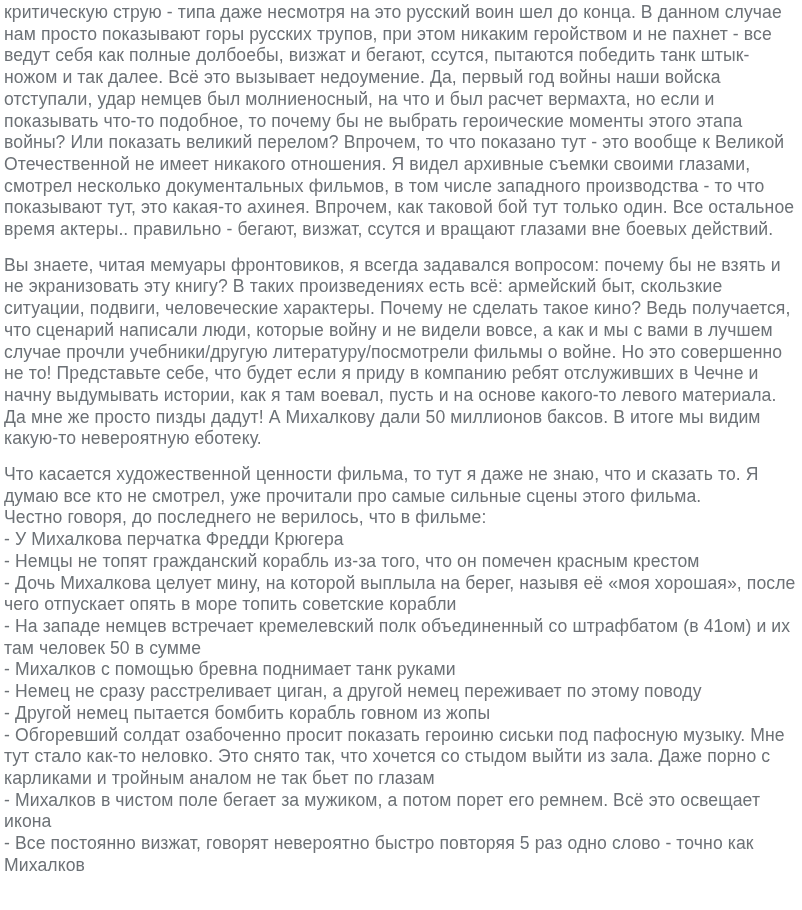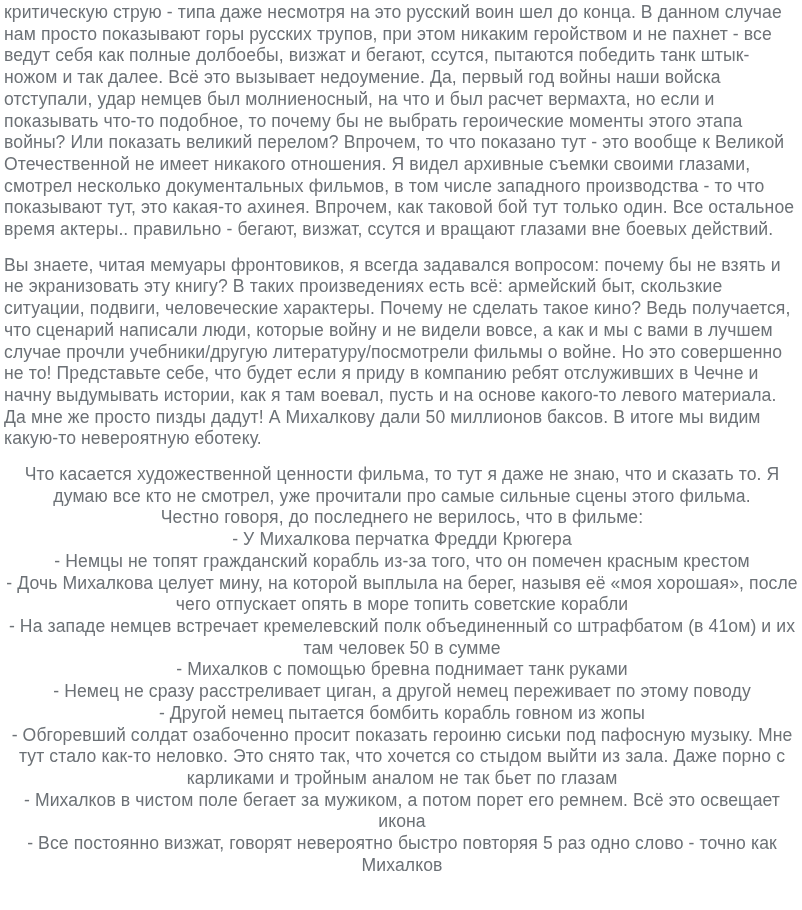--- a/index.html
+++ b/index.html
@@ -23,21 +23,20 @@
     color: #6c7176;
     letter-spacing: 0.1px;
   }
   .article p {
     margin: 0 0 14px 0;
     white-space: pre-line; 
     word-wrap: break-word;
   }
   .article p:last-child {
     margin-bottom: 0;
-    text-align: center;
   }
 </style>
 </head>
 <body>
 
 <div class="article">
   <p>критическую струю - типа даже несмотря на это русский воин шел до конца. В данном случае нам просто показывают горы русских трупов, при этом никаким геройством и не пахнет - все ведут себя как полные долбоебы, визжат и бегают, ссутся, пытаются победить танк штык-ножом и так далее. Всё это вызывает недоумение. Да, первый год войны наши войска отступали, удар немцев был молниеносный, на что и был расчет вермахта, но если и показывать что-то подобное, то почему бы не выбрать героические моменты этого этапа войны? Или показать великий перелом? Впрочем, то что показано тут - это вообще к Великой Отечественной не имеет никакого отношения. Я видел архивные съемки своими глазами, смотрел несколько документальных фильмов, в том числе западного производства - то что показывают тут, это какая-то ахинея. Впрочем, как таковой бой тут только один. Все остальное время актеры.. правильно - бегают, визжат, ссутся и вращают глазами вне боевых действий.</p>
   <p>Вы знаете, читая мемуары фронтовиков, я всегда задавался вопросом: почему бы не взять и не экранизовать эту книгу? В таких произведениях есть всё: армейский быт, скользкие ситуации, подвиги, человеческие характеры. Почему не сделать такое кино? Ведь получается, что сценарий написали люди, которые войну и не видели вовсе, а как и мы с вами в лучшем случае прочли учебники/другую литературу/посмотрели фильмы о войне. Но это совершенно не то! Представьте себе, что будет если я приду в компанию ребят отслуживших в Чечне и начну выдумывать истории, как я там воевал, пусть и на основе какого-то левого материала. Да мне же просто пизды дадут! А Михалкову дали 50 миллионов баксов. В итоге мы видим какую-то невероятную еботеку.</p>
   <p>Что касается художественной ценности фильма, то тут я даже не знаю, что и сказать то. Я думаю все кто не смотрел, уже прочитали про самые сильные сцены этого фильма.
 Честно говоря, до последнего не верилось, что в фильме:

